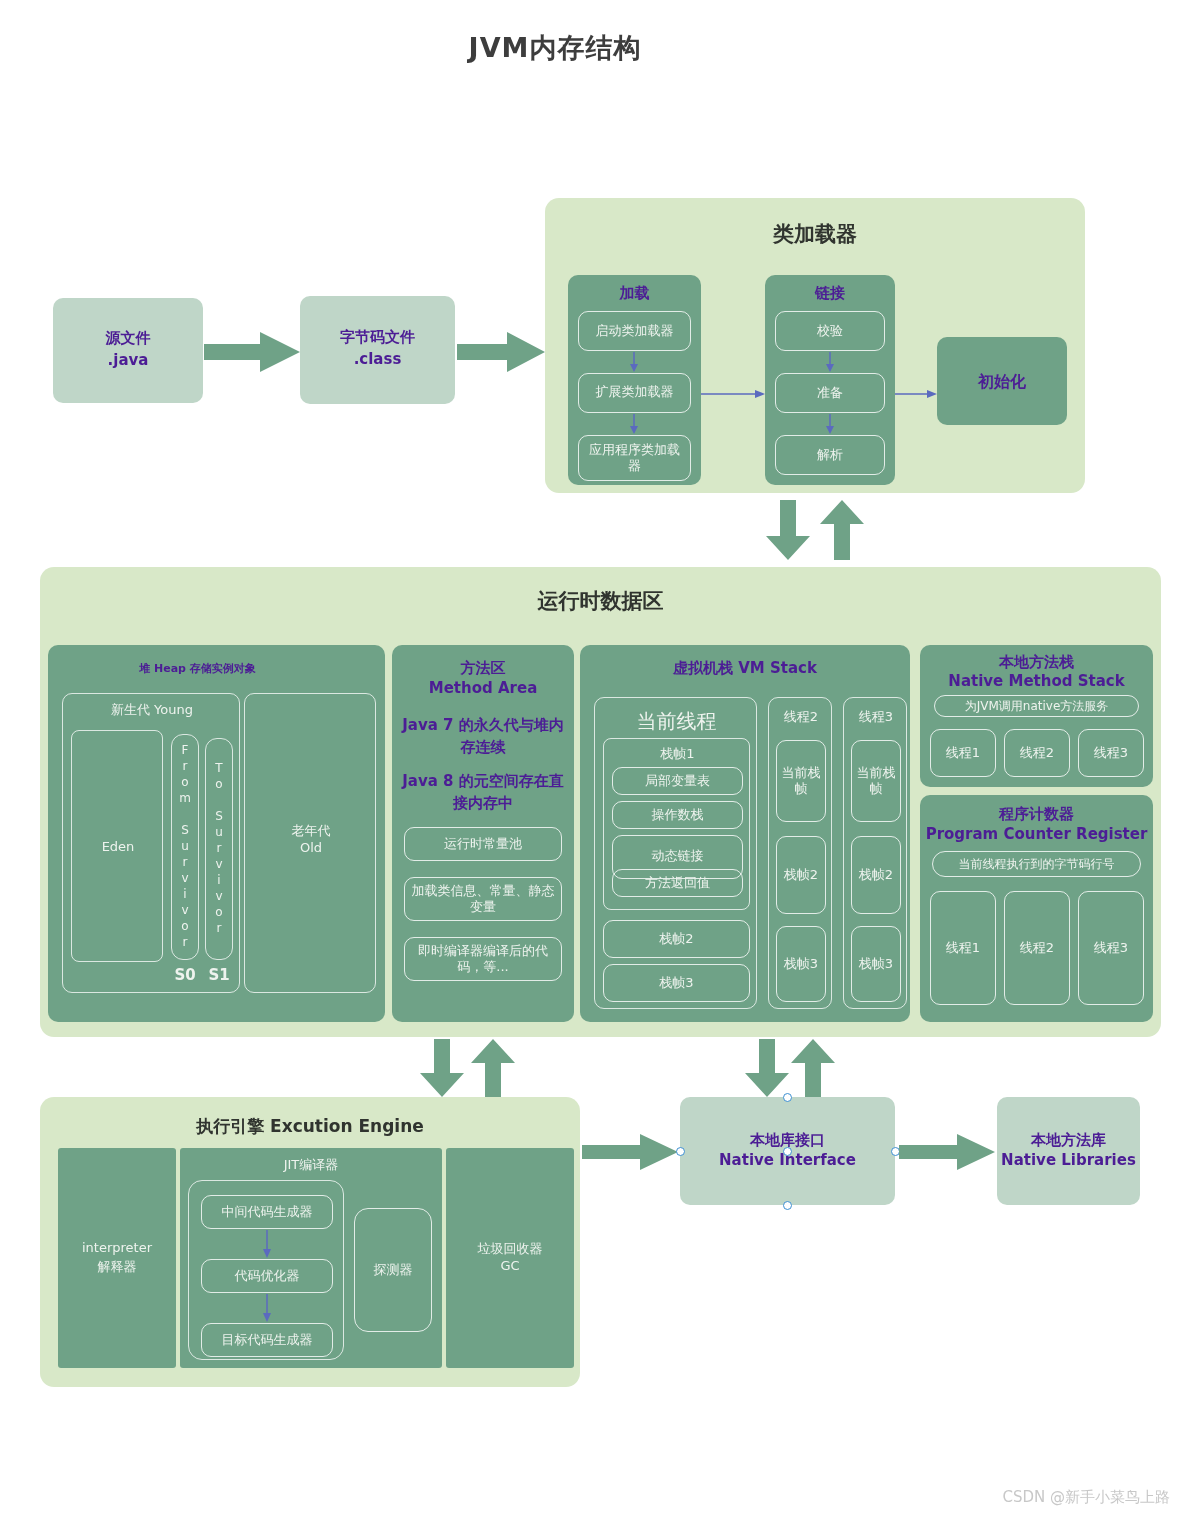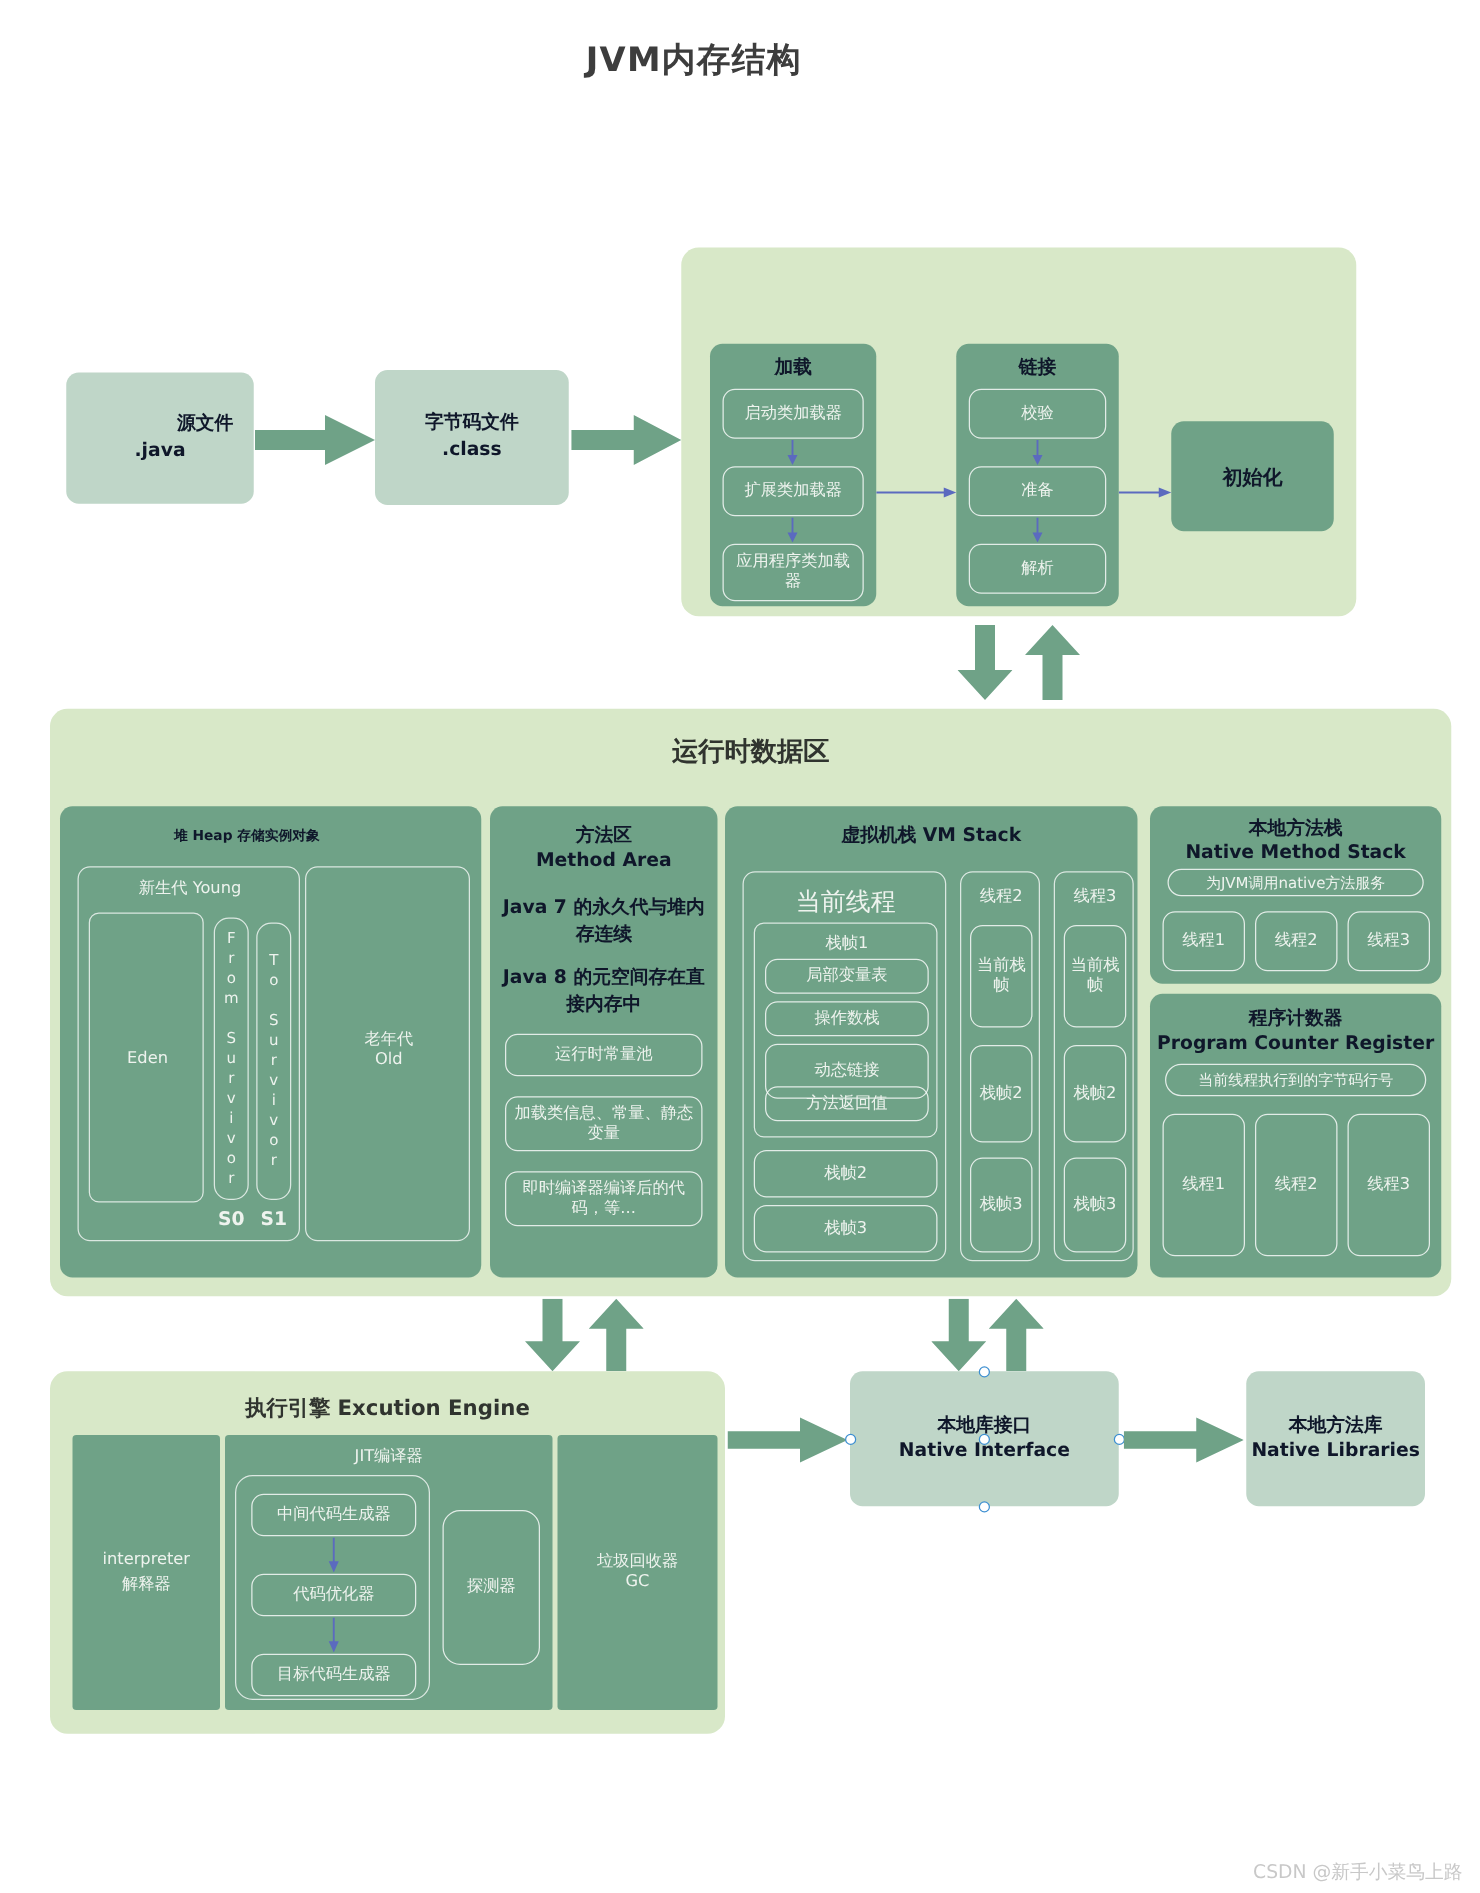--- a/index.html
+++ b/index.html
@@ -5,57 +5,58 @@
   html,body{margin:0;padding:0;background:#ffffff;}
   body{font-family:"DejaVu Sans","Liberation Sans",sans-serif;}
   .canvas{position:relative;width:1184px;height:1514px;background:#ffffff;overflow:hidden;}
   .container{position:absolute;background:#d8e8c8;border-radius:14px;}
   .tealbox{position:absolute;background:#6fa287;border-radius:10px;}
   .sagebox{position:absolute;background:#bfd6c8;border-radius:10px;}
   .pill{position:absolute;border:1px solid rgba(255,255,255,.8);border-radius:10px;
         color:#eef3ee;display:flex;align-items:center;justify-content:center;
         text-align:center;font-size:13px;line-height:1.25;padding:2px 4px;box-sizing:border-box;}
   .frame{position:absolute;border:1px solid rgba(255,255,255,.75);border-radius:10px;box-sizing:border-box;}
-  .dark-title{position:absolute;color:#0f172a;font-weight:bold;text-align:center;}
+  .dark-title{position:absolute;color:#4c1d95;font-weight:bold;text-align:center;}
   .light-label{position:absolute;color:#eef3ee;text-align:center;}
   .page-title{position:absolute;top:30px;left:0;width:1110px;text-align:center;
               font-size:27px;font-weight:bold;color:#3d3d3d;letter-spacing:1px;}
   .vtext{writing-mode:vertical-rl;text-orientation:upright;letter-spacing:2px;
          display:flex;align-items:center;justify-content:center;font-size:12px;}
   .watermark{position:absolute;color:#c8c8c8;font-size:15px;}
   svg{position:absolute;display:block;}
   .handle{position:absolute;width:9px;height:9px;border-radius:50%;
           background:#ffffff;border:1.5px solid #3d8fd1;box-sizing:border-box;}
 </style>
 </head>
 <body>
 
 <div class="canvas">
 
   <div class="page-title">JVM内存结构</div>
 
   <div class="sagebox" style="left:53px;top:298px;width:150px;height:105px;">
-    <div class="dark-title" style="left:0;top:31px;width:150px;font-size:15px;padding-left:36px;">源文件</div>
+    <div class="dark-title" style="left:0;top:31px;width:150px;font-size:15px;">源文件</div>
     <div class="dark-title" style="left:0;top:53px;width:150px;font-size:15px;">.java</div>
   </div>
 
   <svg style="left:204px;top:330px;" width="96" height="44" viewBox="0 0 96 44">
     <path d="M0,14 H56 V2 L96,22 L56,42 V30 H0 Z" fill="#6fa287"></path>
   </svg>
 
   <div class="sagebox" style="left:300px;top:296px;width:155px;height:108px;">
     <div class="dark-title" style="left:0;top:32px;width:155px;font-size:15px;">字节码文件</div>
     <div class="dark-title" style="left:0;top:54px;width:155px;font-size:15px;">.class</div>
   </div>
 
   <svg style="left:457px;top:330px;" width="88" height="44" viewBox="0 0 88 44">
     <path d="M0,14 H50 V2 L88,22 L50,42 V30 H0 Z" fill="#6fa287"></path>
   </svg>
 
   <div class="container" style="left:545px;top:198px;width:540px;height:295px;">
+    <div class="dark-title" style="left:0;top:22px;width:540px;font-size:21px;color:#30342f;">类加载器</div>
 
     <div class="tealbox" style="left:23px;top:77px;width:133px;height:210px;">
       <div class="dark-title" style="left:0;top:9px;width:133px;font-size:15px;">加载</div>
       <div class="pill" style="left:10px;top:36px;width:113px;height:40px;">启动类加载器</div>
       <svg style="left:61px;top:77px;" width="10" height="20" viewBox="0 0 10 20">
         <path d="M5,0 V13" stroke="#5b6abf" stroke-width="1.5" fill="none"></path>
           <path d="M1,12 L5,20 L9,12 Z" fill="#5b6abf"></path>
       </svg>
       <div class="pill" style="left:10px;top:98px;width:113px;height:40px;font-family:Liberation Mono, monospace;">扩展类加载器</div>
       <svg style="left:61px;top:139px;" width="10" height="20" viewBox="0 0 10 20">

